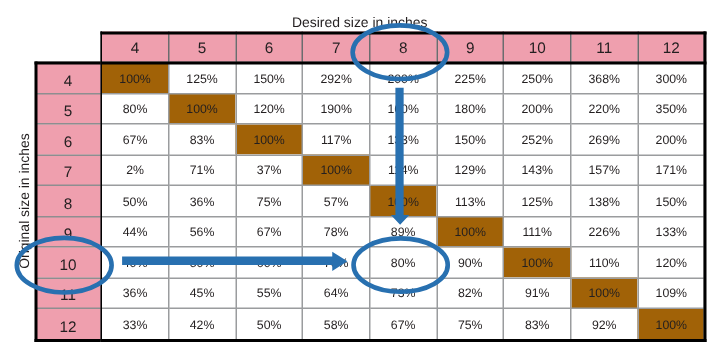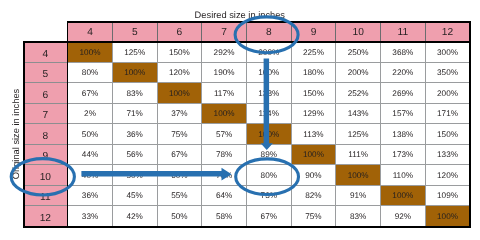--- a/index.html
+++ b/index.html
@@ -134,21 +134,21 @@
         </tr>
         <tr class="drow">
           <td class="rhd">9</td>
           <td class="cell">44%</td>
           <td class="cell">56%</td>
           <td class="cell">67%</td>
           <td class="cell">78%</td>
           <td class="cell">89%</td>
           <td class="cell hl">100%</td>
           <td class="cell">111%</td>
-          <td class="cell">173%</td>
+          <td class="cell">226%</td>
           <td class="cell">133%</td>
         </tr>
         <tr class="drow">
           <td class="rhd">10</td>
           <td class="cell">40%</td>
           <td class="cell">50%</td>
           <td class="cell">60%</td>
           <td class="cell">70%</td>
           <td class="cell">80%</td>
           <td class="cell">90%</td>

